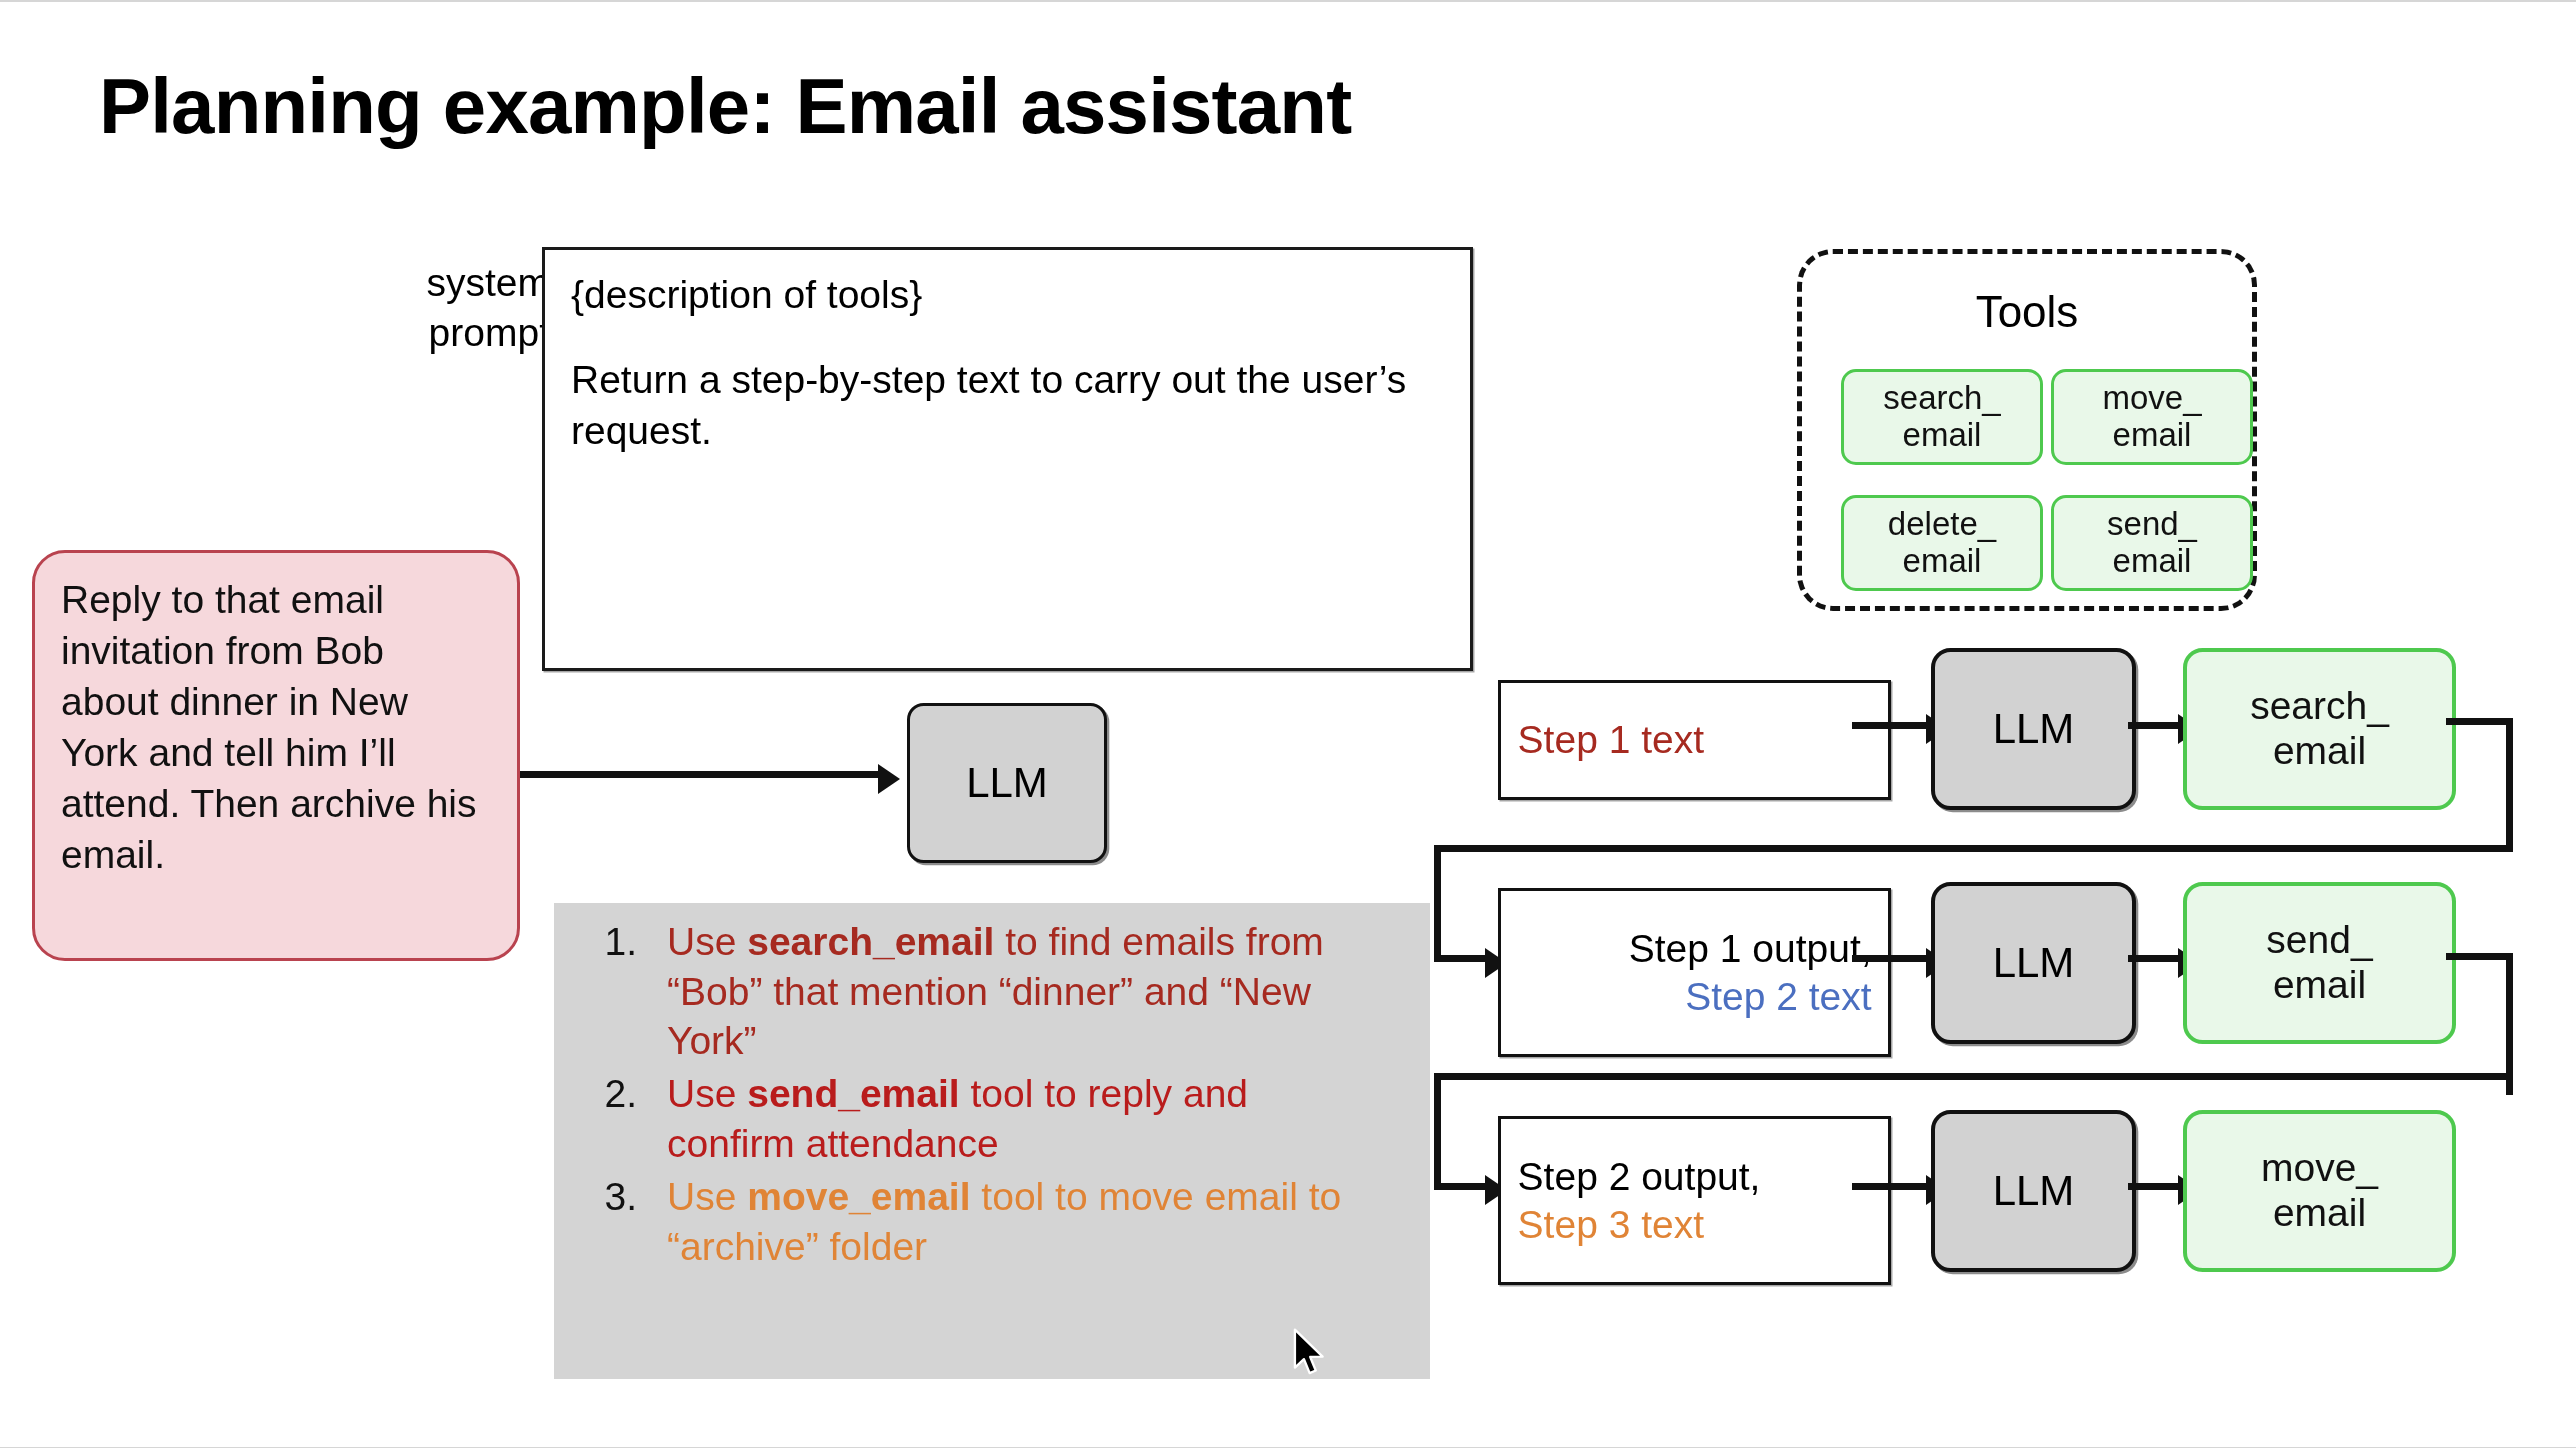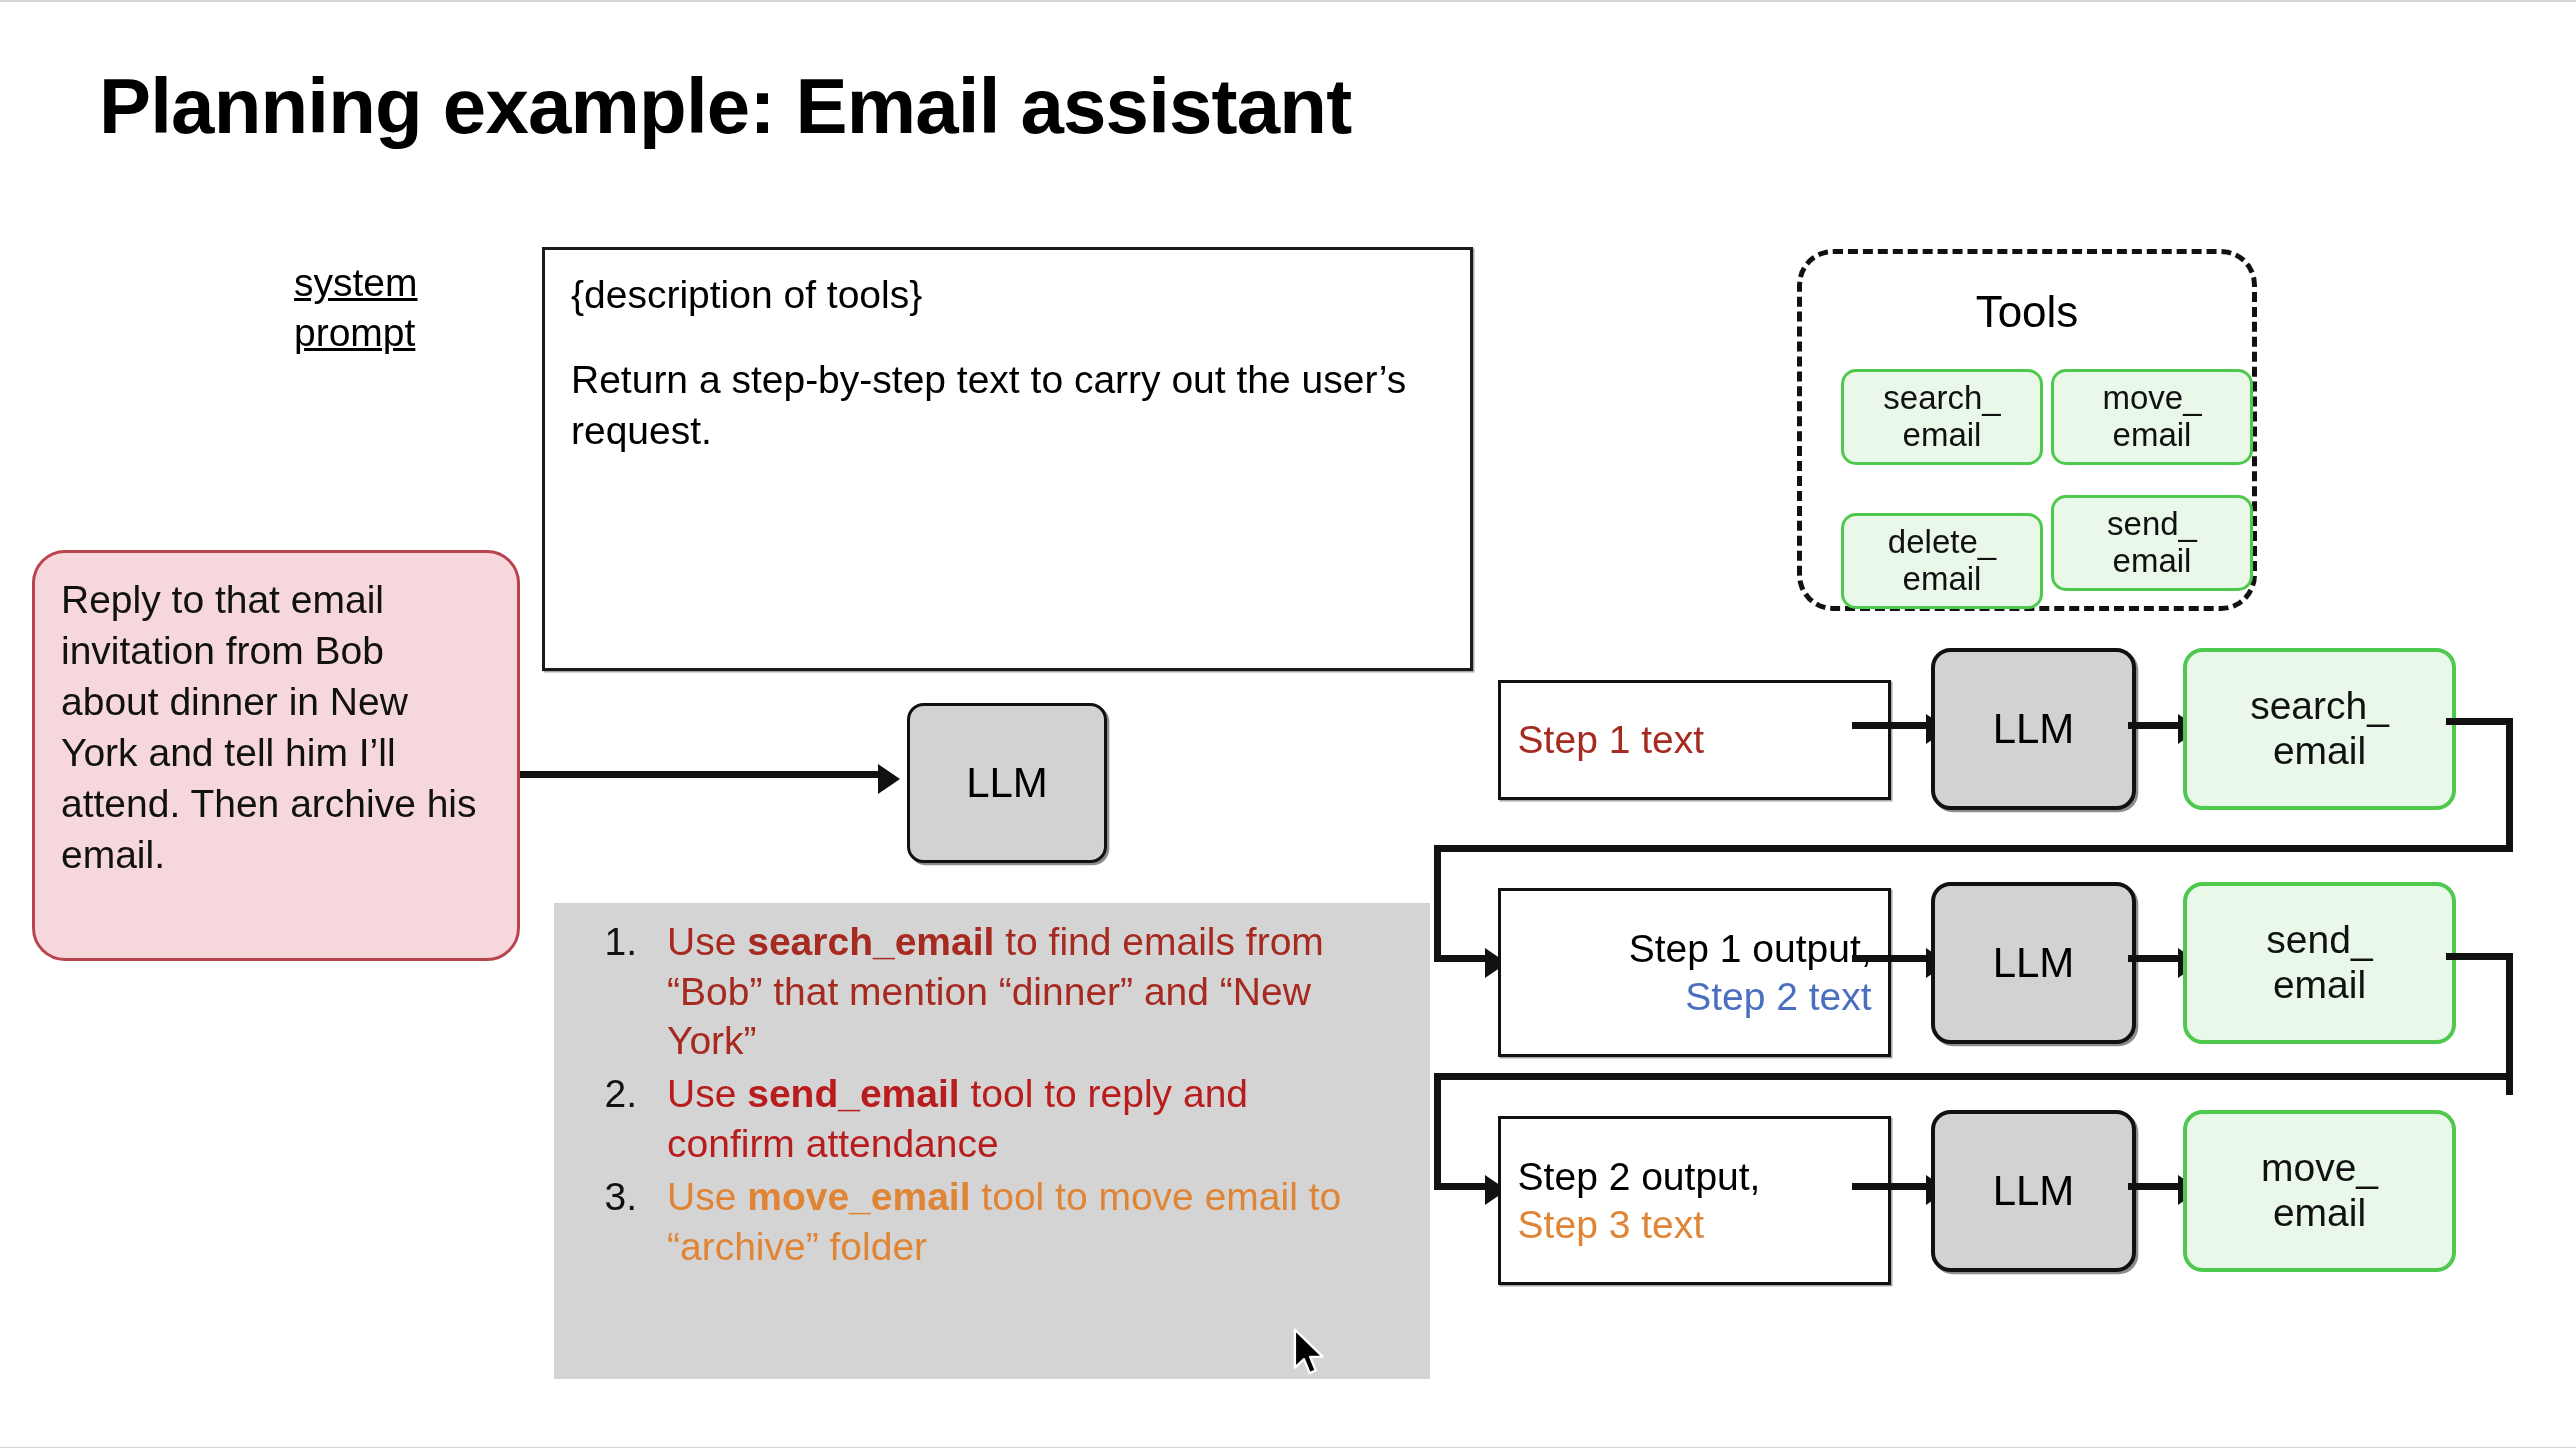--- a/index.html
+++ b/index.html
@@ -16,21 +16,21 @@
   
   #slide-title{
     left:99px; top:59px; width:1809px;
     font-size:78px; font-weight:700; color:#000; letter-spacing:-0.8px;
     white-space:nowrap;
   }
 
   
   #sys-label{
     left:294px; top:256px; width:256px;
-    font-size:39px; line-height:1.28; color:#000; text-align:left;text-decoration:underline;
+    font-size:39px; line-height:1.28; color:#000; text-align:right;
   }
 
   
   #sys-box{
     left:542px; top:245px; width:931px; height:424px;
     border:3px solid #1a1a1a; background:#fff;
     padding:19.6px 26px;
     font-size:39px; line-height:1.30; color:#000;
     box-shadow:1.5px 1.5px 0 rgba(0,0,0,.35);
   }
@@ -90,21 +90,21 @@
     text-align:center;font-size:44px;color:#000;
   }
   .tool-chip{
     position:absolute;width:196px;height:90px;
     background:#e9f8e9;border:3.8px solid #4ec94e;border-radius:15px;
     display:flex;align-items:center;justify-content:center;
     text-align:center;font-size:33px;line-height:1.12;color:#111;
   }
   #chip-search{left:39px;top:115px;}
   #chip-move  {left:249px;top:115px;}
-  #chip-delete{left:39px;top:241px;margin-top:18px;}
+  #chip-delete{left:39px;top:241px;}
   #chip-send  {left:249px;top:241px;}
 
   
   .step-box{
     position:absolute;background:#fff;border:3.8px solid #111;
     padding:12px 16.6px;font-size:39px;line-height:1.22;color:#111;
     display:flex;flex-direction:column;justify-content:center;
     box-shadow:1.5px 1.5px 0 rgba(0,0,0,.35);
   }
   .llm-box{

